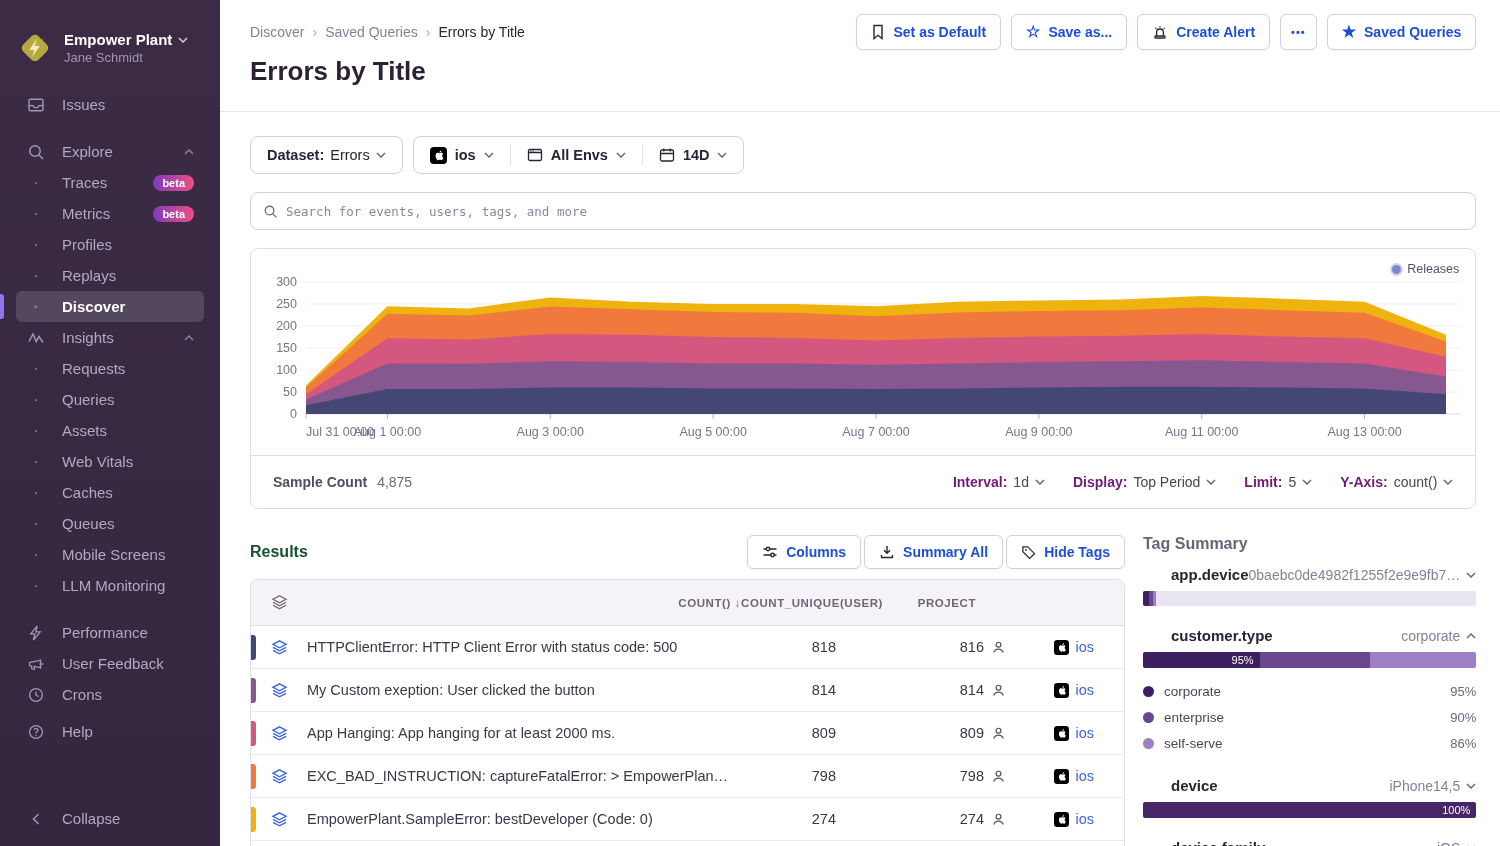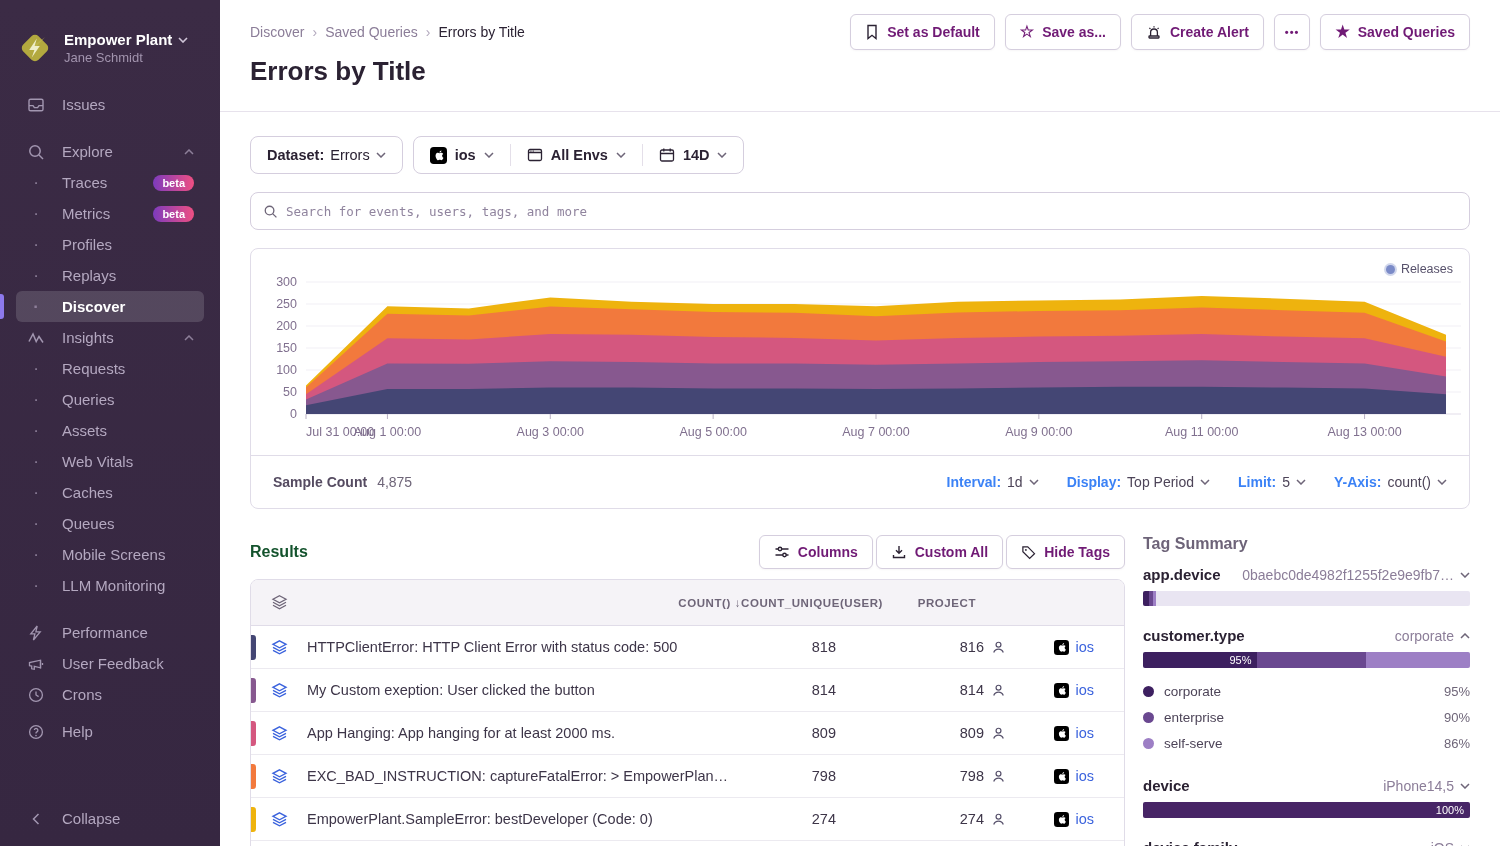--- a/index.html
+++ b/index.html
@@ -28,21 +28,21 @@
 
   
   .main { flex:1; display:flex; flex-direction:column; background:#fff; }
   .page-header { padding:24px 30px 0 30px; border-bottom:1px solid #e7e2ec; position:relative; }
   .breadcrumbs { display:flex; align-items:center; gap:8px; font-size:14px; color:#8b7d98; }
   .crumb-link { color:#8b7d98; cursor:pointer; }
   .crumb-current { color:#2b2233; }
   .crumb-sep { color:#b2a8bd; }
   .page-title { font-size:26px; font-weight:700; color:#2b2233; margin:16px 0 24px; }
   .header-actions { position:absolute; top:14px; right:30px; display:flex; gap:10px; }
-  .btn { display:inline-flex; align-items:center; gap:8px; height:36px; padding:0 14px; background:#fff; border:1px solid #d5cede; border-radius:6px; font-weight:600; font-size:14px; color:#701a75; cursor:pointer; box-shadow:0 1px 2px rgba(43,34,51,.04); white-space:nowrap; }
+  .btn { display:inline-flex; align-items:center; gap:8px; height:36px; padding:0 14px; background:#fff; border:1px solid #d5cede; border-radius:6px; font-weight:600; font-size:14px; color:#1d4ed8; cursor:pointer; box-shadow:0 1px 2px rgba(43,34,51,.04); white-space:nowrap; }
   .btn .bicon { display:flex; align-items:center; }
   .star-glyph { font-size:16px; line-height:1; }
 
   .content { padding:24px 30px; }
 
   
   .filter-row { display:flex; gap:10px; }
   .pill { display:inline-flex; align-items:center; height:38px; border:1px solid #d5cede; border-radius:8px; background:#fff; font-size:14.5px; cursor:pointer; }
   .pill-dataset { padding:0 16px; gap:6px; }
   .pill-group { padding:0; }
@@ -58,21 +58,21 @@
   
   .chart-box { margin-top:18px; border:1px solid #e0dce8; border-radius:8px; position:relative; background:#fff; }
   .releases-legend { position:absolute; top:13px; right:16px; display:flex; align-items:center; gap:6px; font-size:12.5px; color:#57516b; }
   .releases-dot { width:9px; height:9px; border-radius:50%; background:#7b8bc8; box-shadow:0 0 0 2px rgba(123,139,200,.35); }
   .chart-footer { border-top:1px solid #e0dce8; height:53px; display:flex; align-items:center; padding:0 22px; font-size:14px; }
   .cf-left { display:flex; align-items:center; gap:10px; }
   .cf-label { font-weight:600; color:#554b61; }
   .cf-value { color:#6e6578; }
   .cf-right { margin-left:auto; display:flex; align-items:center; gap:28px; }
   .cf-item { display:flex; align-items:center; gap:6px; cursor:pointer; }
-  .cf-item .k { font-weight:700; color:#3b82f6; }
+  .cf-item .k { font-weight:700; color:#701a75; }
   .cf-item .v { color:#4d4458; }
 
   
   .lower { margin-top:26px; display:flex; gap:18px; align-items:flex-start; }
   .results-col { width:875px; min-width:875px; }
   .results-head { display:flex; align-items:center; margin-bottom:10px; }
   .results-title { font-size:16px; font-weight:600; color:#14532d; }
   .results-btns { margin-left:auto; display:flex; gap:3px; }
   .btn-sm { height:34px; }
 
@@ -88,21 +88,21 @@
   .cell-icon { display:flex; justify-content:center; }
   .cell-title { white-space:nowrap; overflow:hidden; text-overflow:ellipsis; padding-right:12px; cursor:pointer; }
   .cell-num { text-align:right; color:#3d3548; }
   .cell-uniq { display:flex; align-items:center; justify-content:flex-end; gap:7px; }
   .cell-proj { display:flex; align-items:center; justify-content:flex-end; gap:6px; padding-right:30px; }
   .proj-link { color:#3b63dd; cursor:pointer; }
 
   .tags-col { flex:1; }
   .tags-title { font-size:16px; font-weight:600; color:#6d6378; margin-bottom:13px; }
   .tag-block { margin-bottom:21px; }
-  .tag-head { display:flex; align-items:baseline; margin-bottom:8px; cursor:pointer; }
+  .tag-head { display:flex; align-items:baseline; margin-bottom:8px; cursor:pointer;margin-left:28px; }
   .tag-name { font-size:15px; font-weight:700; color:#2b2233; }
   .tag-value { margin-left:auto; font-size:14px; color:#8b7d98; display:flex; align-items:center; gap:6px; max-width:235px; white-space:nowrap; overflow:hidden; }
   .tagbar { height:16px; border-radius:2px; overflow:hidden; display:flex; background:#e9e5f2; }
   .tagbar-sm { height:15px; }
   .seg { height:100%; display:flex; align-items:center; justify-content:flex-end; font-size:11px; color:#fff; }
   .seg .pct-in { padding-right:6px; }
   .tp-0{background:#3d2060}.tp-1{background:#6a4890}.tp-2{background:#9d7fc5}
   .bar-full { background:#472566; }
   .tag-legend { margin-top:10px; }
   .tl-row { display:flex; align-items:center; height:26px; font-size:13.5px; color:#4d4458; }
@@ -499,21 +499,21 @@
                 </span>
               <span>Columns</span>
             </button>
             <button class="btn btn-sm">
               <span class="bicon">
                   <svg class="icon" width="16" height="16" viewBox="0 0 16 16" fill="none" stroke="#2b2233" stroke-width="1.4">
                     <path d="M8 2v7M5 6.3 8 9.3l3-3"></path>
                     <path d="M2.5 11v2.5h11V11"></path>
                   </svg>
                 </span>
-              <span>Custom All</span>
+              <span>Summary All</span>
             </button>
             <button class="btn btn-sm">
               <span class="bicon">
                   <svg class="icon" width="15" height="15" viewBox="0 0 16 16" fill="none" stroke="#2b2233" stroke-width="1.3">
                     <path d="M2 2h5.2L14.4 9.2 9.2 14.4 2 7.2z"></path>
                     <circle cx="5.2" cy="5.2" r="1" fill="#2b2233" stroke="none"></circle>
                   </svg>
                 </span>
               <span>Hide Tags</span>
             </button>

